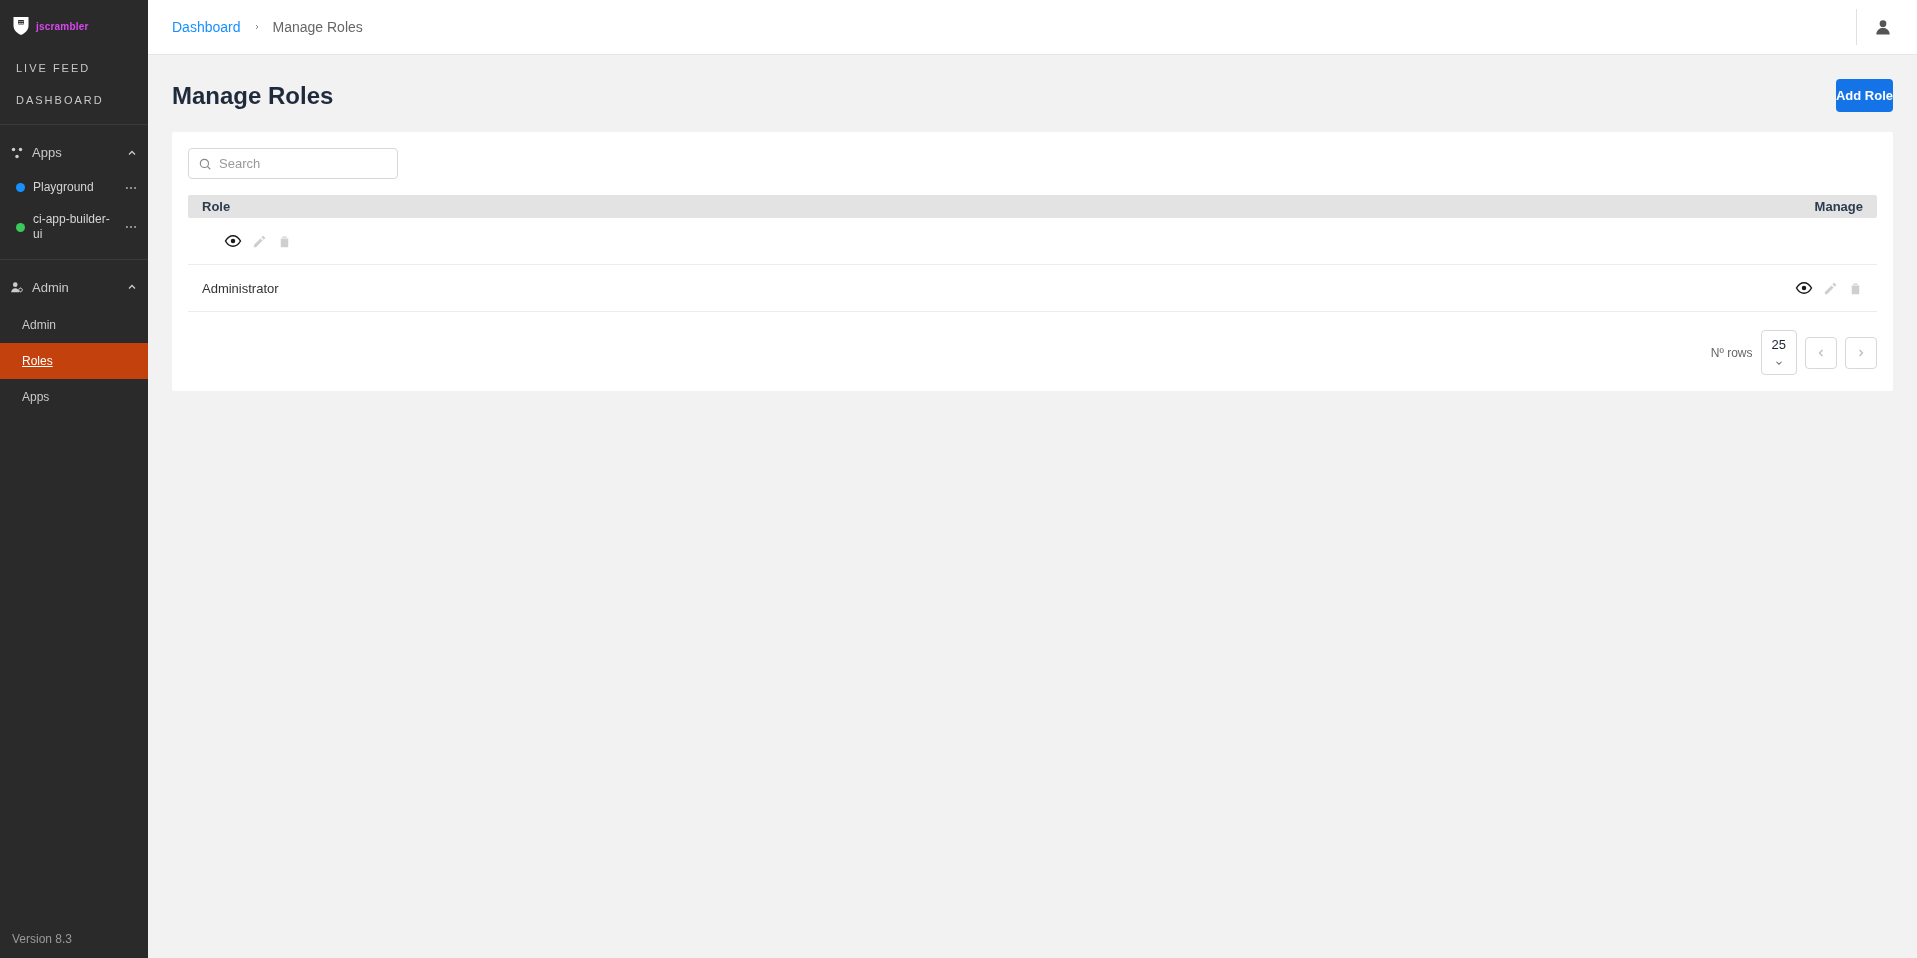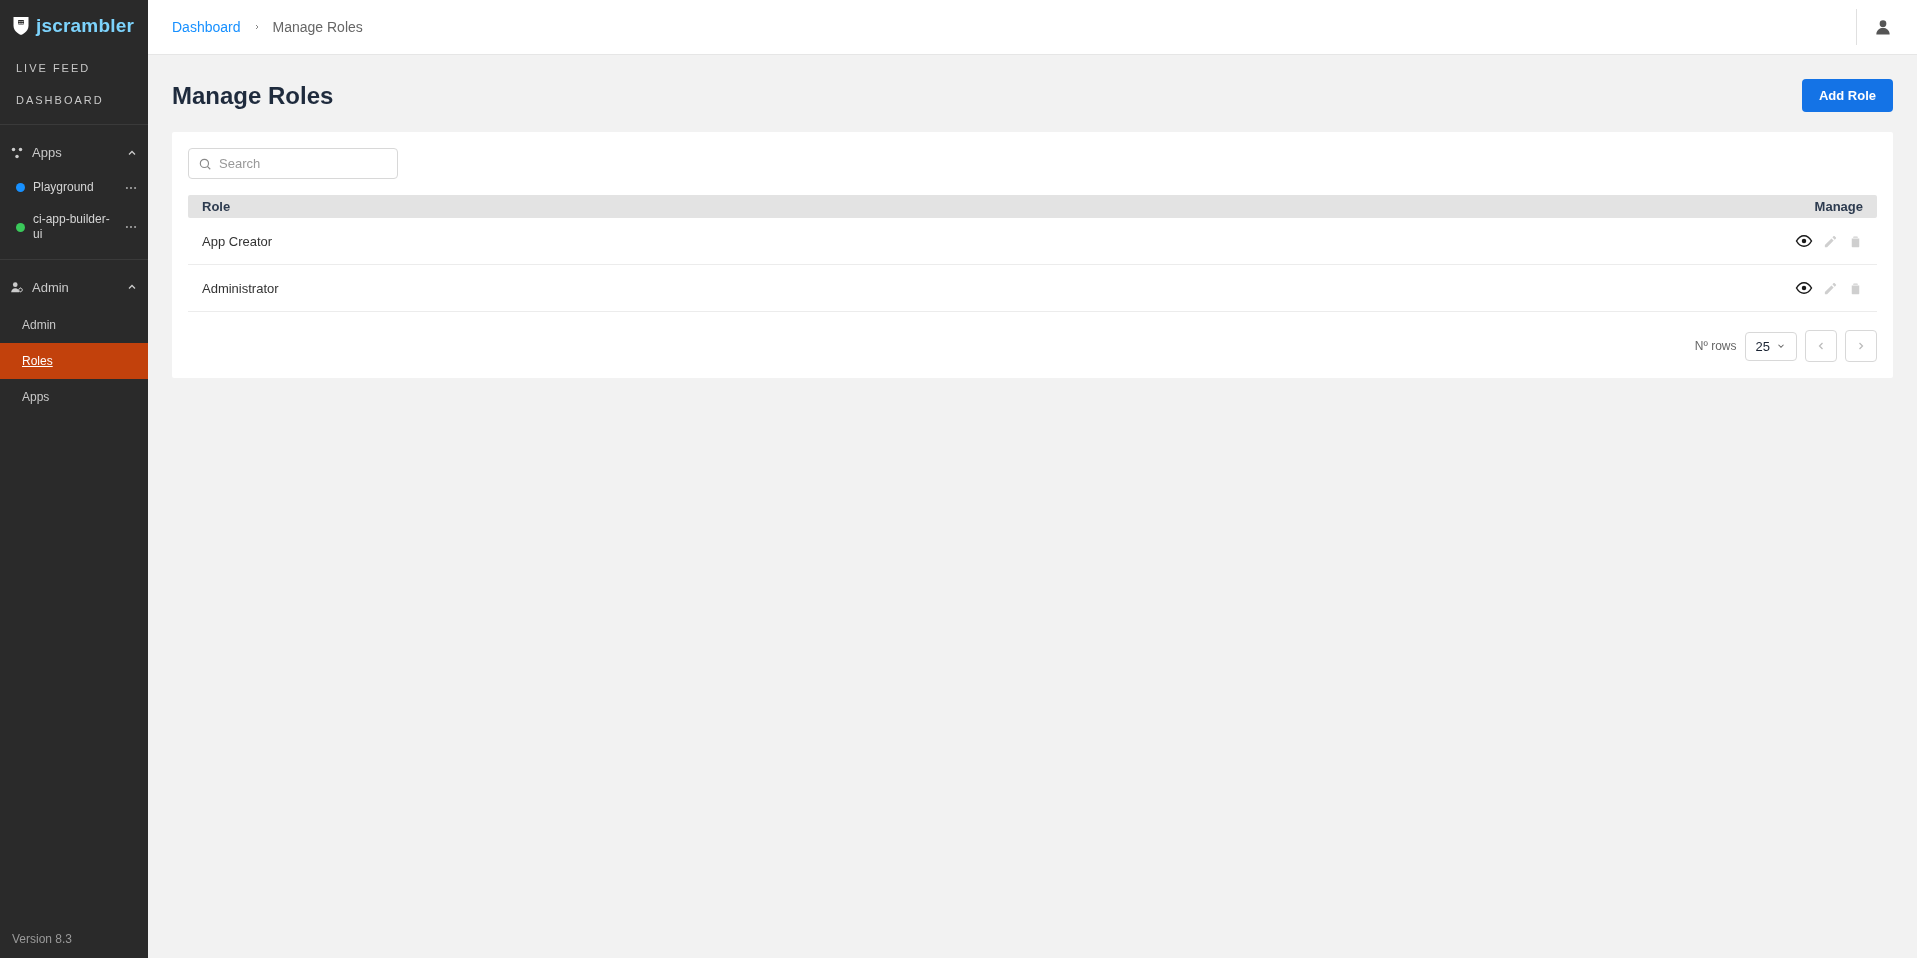--- a/index.html
+++ b/index.html
@@ -3,21 +3,21 @@
 <meta charset="utf-8">
 <style>
 * { box-sizing: border-box; margin: 0; padding: 0; }
 body { font-family: 'Segoe UI', Tahoma, Arial, sans-serif; font-size: 14px; color: #1a2332; background: #f2f2f2; }
 .app { display: flex; height: 100vh; overflow: hidden; }
 
 
 .sidebar { width: 148px; background: #2a2a2a; color: #ccc; display: flex; flex-direction: column; }
 .logo-row { display: flex; align-items: center; padding: 15px 12px 15px; gap: 6px; }
 .logo-icon { width: 18px; height: 22px; }
-.logo-text { color: #7dd3fc; font-weight: 600; font-size: 19px; letter-spacing: 0.2px; }
+.logo-text { color: #d946ef; font-weight: 600; font-size: 10px; letter-spacing: 0.2px; }
 .nav-link { padding: 10px 16px; letter-spacing: 2px; font-size: 11px; color: #c9c9c9; cursor: pointer; text-transform: uppercase; }
 .nav-sep { border-top: 1px solid #3a3a3a; margin: 8px 0; }
 .nav-section-head { display: flex; align-items: center; padding: 12px 10px 12px 10px; gap: 8px; cursor: pointer; color: #c9c9c9; font-size: 13px; }
 .nav-section-head .chev { margin-left: auto; }
 .nav-section-head svg { flex-shrink: 0; }
 .nav-item { display: flex; align-items: center; padding: 8px 10px 8px 16px; gap: 8px; font-size: 12px; color: #d5d5d5; cursor: pointer; justify-content: flex-end; }
 .nav-item .dot { width: 9px; height: 9px; border-radius: 50%; flex-shrink: 0; }
 .dot-blue { background: #1790ff; }
 .dot-green { background: #3ac95a; }
 .nav-item .label { flex: 1; line-height: 1.3; word-break: break-word; }
@@ -32,41 +32,41 @@
 .breadcrumb { display: flex; align-items: center; gap: 12px; font-size: 14px; }
 .crumb-link { color: #1790ff; cursor: pointer; }
 .crumb-current { color: #666; }
 .topbar-right { margin-left: auto; display: flex; align-items: center; gap: 16px; }
 .vline { width: 1px; height: 36px; background: #e0e0e0; }
 .user-icon { color: #555; cursor: pointer; }
 
 .content { padding: 24px; flex: 1; overflow: auto; }
 .page-head { display: flex; align-items: center; margin-bottom: 20px; }
 .page-title { font-size: 24px; font-weight: 700; color: #1f2b3d; }
-.btn-primary { margin-left: auto; background: #1473e6; color: #fff; border: none; border-radius: 4px; padding: 9px 17px; font-size: 13px; font-weight: 600; cursor: pointer; }
+.btn-primary { margin-left: auto; background: #1473e6; color: #fff; border: none; border-radius: 4px; padding: 9px 0; font-size: 13px; font-weight: 600; cursor: pointer; }
 
 .panel { background: #fff; border-radius: 2px; padding: 16px; }
 .search-wrap { position: relative; width: 210px; margin-bottom: 16px; }
 .search-wrap svg { position: absolute; left: 10px; top: 50%; transform: translateY(-50%); color: #888; }
 .search-input { width: 100%; padding: 7px 10px 7px 30px; border: 1px solid #d8d8d8; border-radius: 4px; font-size: 13px; outline: none; }
 .search-input::placeholder { color: #999; }
 
 .table { width: 100%; }
 .thead { display: flex; background: #e3e3e3; border-radius: 2px; padding: 4px 14px; font-size: 13px; font-weight: 600; color: #2d3b4f; }
 .th-role { flex: 1; }
 .th-manage { width: 90px; text-align: right; }
 .trow { display: flex; align-items: center; padding: 14px 14px; border-bottom: 1px solid #ececec; font-size: 13px; }
 .td-role { flex: 1; color: #333; }
 .td-manage { width: 90px; display: flex; justify-content: flex-end; gap: 10px; align-items: center; }
 .act-icon { cursor: pointer; color: #1a1a1a; }
 .act-icon.disabled { color: #cfcfcf; cursor: default; }
 
 .table-footer { display: flex; align-items: center; justify-content: flex-end; gap: 8px; margin-top: 18px; }
 .rows-label { font-size: 12px; color: #666; }
-.rows-select { display: flex; align-items: center; gap: 6px; border: 1px solid #d8d8d8; border-radius: 4px; padding: 6px 10px; font-size: 13px; cursor: pointer; }
+.rows-select { display: flex; align-items: center; gap: 6px; border: 1px solid #d8d8d8; border-radius: 4px; padding: 6px 10px; font-size: 13px; cursor: pointer; flex-direction: column; }
 .pager-btn { width: 32px; height: 32px; border: 1px solid #d8d8d8; border-radius: 4px; background: #fff; display: flex; align-items: center; justify-content: center; cursor: pointer; color: #bbb; }
 .pager-btn svg { display: block; }
 </style>
 </head>
 <body>
 
 <div class="app">
   <aside class="sidebar">
     <div class="logo-row">
       <svg class="logo-icon" viewBox="0 0 24 28">
@@ -173,21 +173,20 @@
           <input class="search-input" type="text" placeholder="Search" style="">
         </div>
 
         <div class="table">
           <div class="thead">
             <div class="th-role">Role</div>
             <div class="th-manage">Manage</div>
           </div>
 
           <div class="trow">
-            <div class="td-role">App Creator</div>
             <div class="td-manage">
               <svg class="act-icon" width="18" height="18" viewBox="0 0 24 24" fill="#1a1a1a">
                   <path d="M12 5C6 5 2 12 2 12s4 7 10 7 10-7 10-7-4-7-10-7z" fill="none" stroke="#1a1a1a" stroke-width="2"></path>
                   <circle cx="12" cy="12" r="3"></circle>
                 </svg>
               <svg class="act-icon disabled" width="15" height="15" viewBox="0 0 24 24" fill="#cfcfcf">
                   <path d="M3 17.5V21h3.5L17 10.5 13.5 7 3 17.5zM20.7 7c.4-.4.4-1 0-1.4l-2.3-2.3c-.4-.4-1-.4-1.4 0L15 5.3 18.7 9 20.7 7z"></path>
                 </svg>
               <svg class="act-icon disabled" width="15" height="15" viewBox="0 0 24 24" fill="#cfcfcf">
                   <path d="M6 7h12v13a1 1 0 0 1-1 1H7a1 1 0 0 1-1-1V7zm3-3h6l1 2H8l1-2z"></path>

